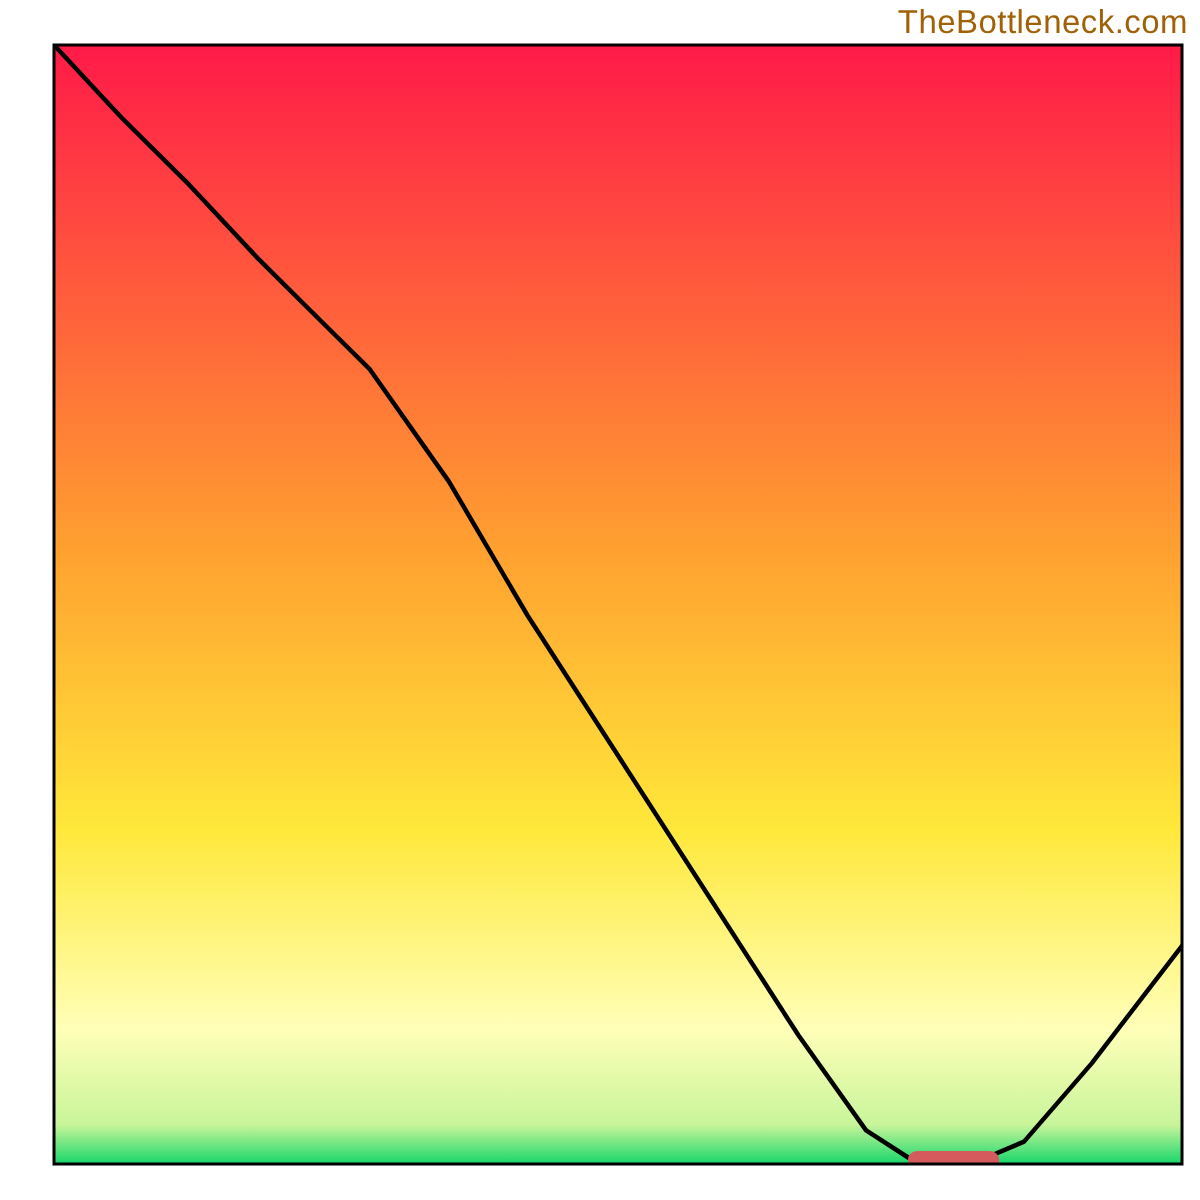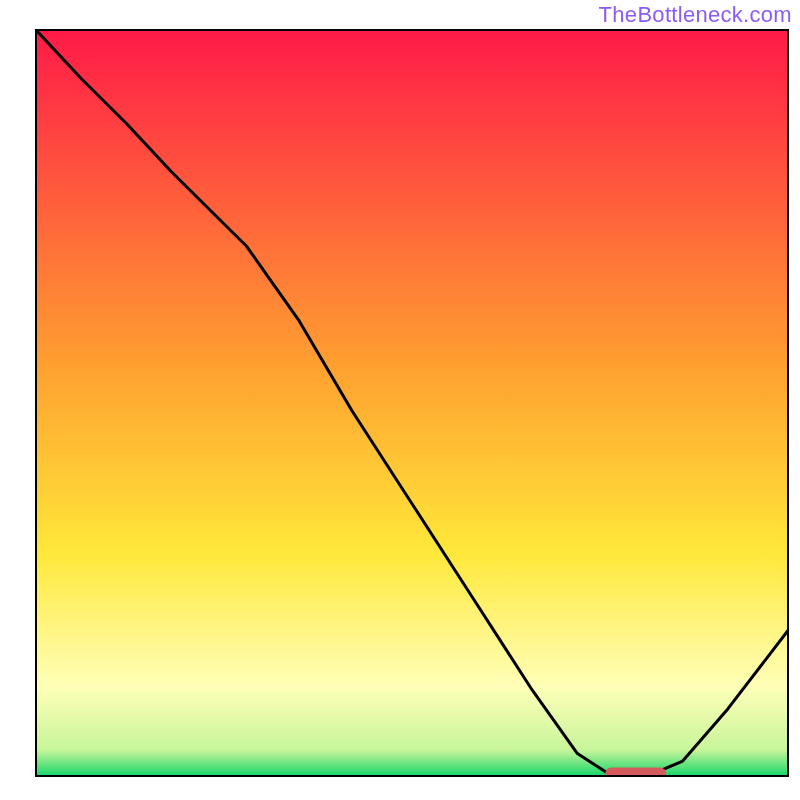--- a/index.html
+++ b/index.html
@@ -13,21 +13,21 @@
   }
   .chart-container {
     position: relative;
     width: 800px;
     height: 800px;
   }
   .watermark {
     position: absolute;
     top: 2px;
     right: 8px;
-    color: #8b5cf6;
+    color: #a16207;
     font-size: 22px;
     font-weight: 500;
     letter-spacing: 0.3px;
     z-index: 10;
   }
   svg.plot {
     position: absolute;
     left: 0;
     top: 0;
     width: 800px;

